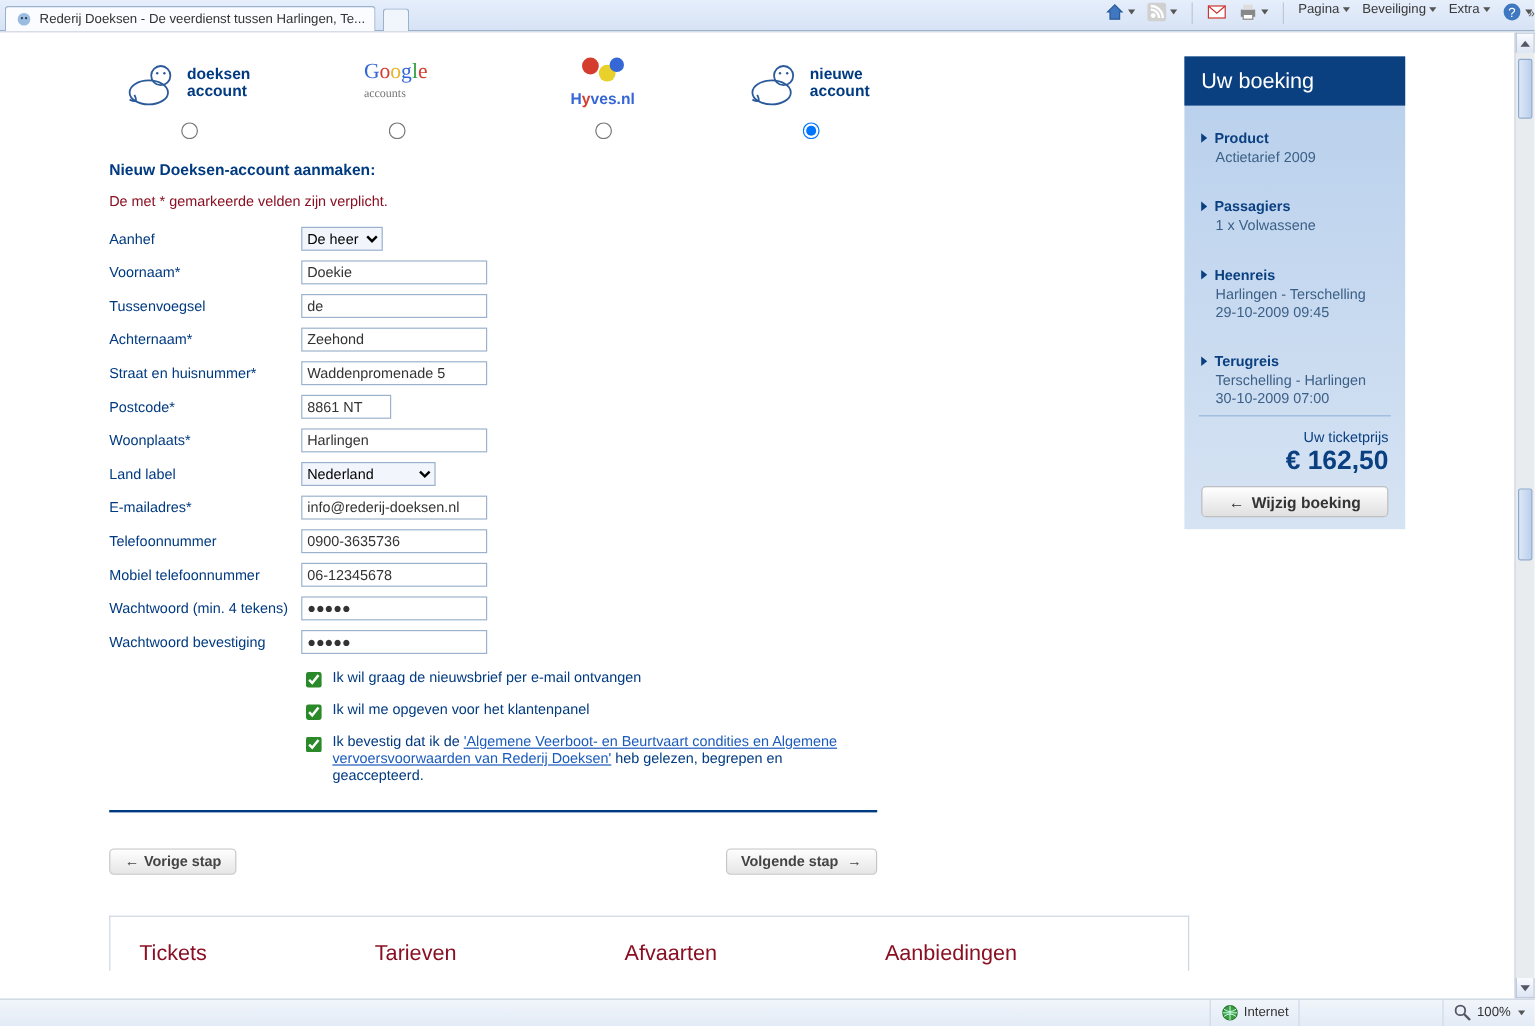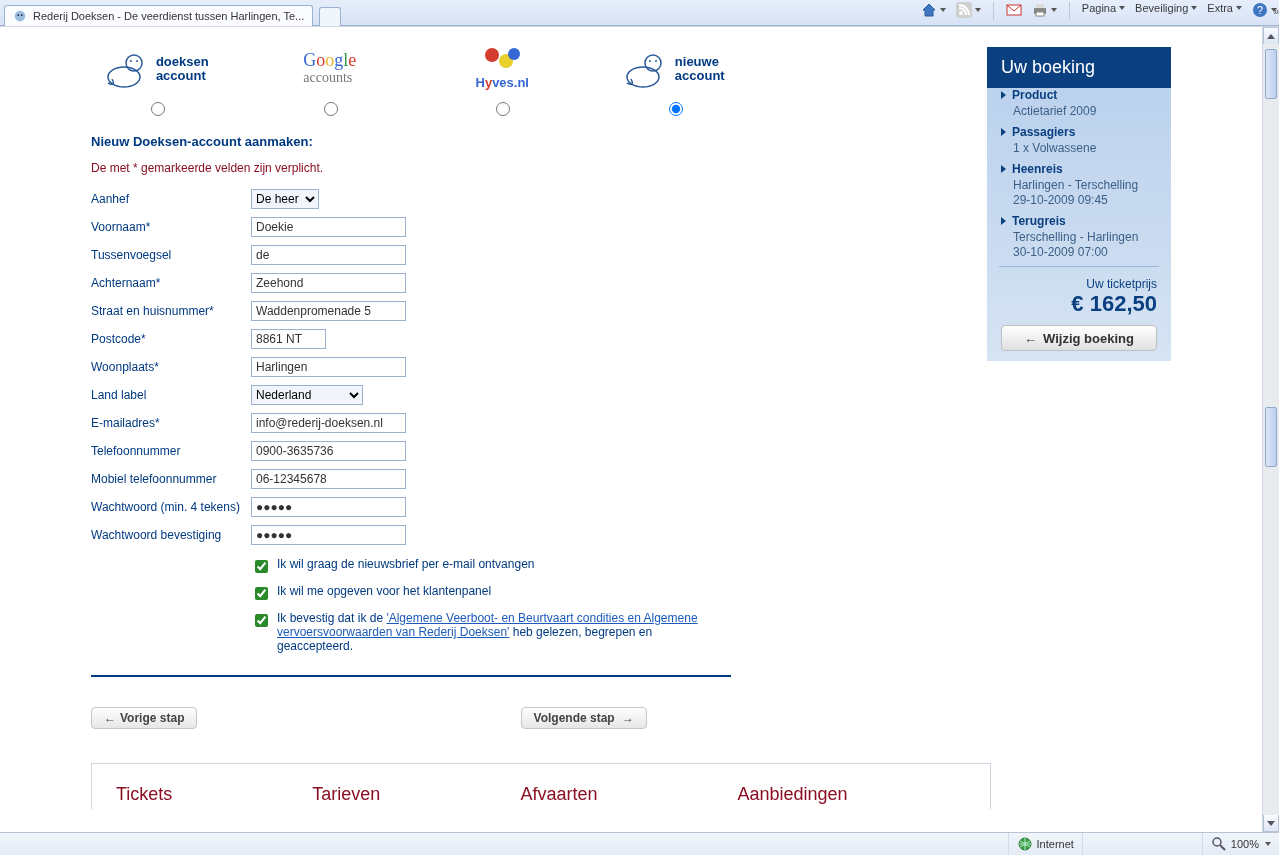--- a/index.html
+++ b/index.html
@@ -53,29 +53,29 @@
   .finput input.w-xs { width:75px;}
   .finput input.w-med { width:155px;}
   .finput select { border:1px solid #9bb2ce; height:20px; font-size:12px; background:#f2f6fc;}
   .finput select.sal{ width:68px;}
   .finput select.country{ width:112px;}
   .checks { margin-top:12px;}
   .checks .crow { display:flex; align-items:flex-start; gap:6px; margin:8px 0 4px 0; color:#003a80; font-size:12px;}
   .checks .crow label{ color:#003a80;}
   .checks a { color:#1b5bbb; text-decoration:underline;}
   hr.div { border:none; border-top:2px solid #003a80; margin:22px 0 30px 0; width:640px;}
-  .nav-buttons { display:flex; justify-content:space-between; width:556px; margin-top:10px;}
+  .nav-buttons { display:flex; justify-content:space-between; width:640px; margin-top:10px;}
   .btn { display:inline-flex; align-items:center; gap:6px; height:22px; padding:0 12px; font-size:12px; font-weight:bold; color:#444;
          background:linear-gradient(#fefefe,#e6e6e6); border:1px solid #c6c6c6; border-radius:4px; cursor:pointer;}
   .btn .arr-l::before{content:"←"; font-weight:normal; margin-right:4px;}
   .btn .arr-r::after{content:" →"; font-weight:normal; margin-left:4px;}
   
   .booking { background:linear-gradient(#b7cfec,#d6e3f3); border-radius:0; padding-bottom:10px;}
   .booking-head { background:#0a3f80; color:#fff; font-size:18px; padding:10px 14px; font-weight:normal;}
-  .bsec { padding:0 14px 0 14px;}
+  .bsec { padding:20px 14px 0 14px;}
   .bsec .btitle { display:flex; align-items:center; gap:6px; color:#0a3f80; font-weight:bold; font-size:12px;}
   .bsec .btitle .caret{ width:0;height:0;border-top:4px solid transparent;border-bottom:4px solid transparent;border-left:5px solid #0a3f80;}
   .bsec .bval { color:#3b5f86; font-size:12px; margin:2px 0 6px 12px; line-height:15px;}
   .booking .hr { border-top:1px solid #97b7da; margin:6px 12px;}
   .price-lbl { text-align:right; color:#0a3f80; font-size:12px; padding:4px 14px 0 0;}
   .price { text-align:right; color:#0a3f80; font-size:22px; font-weight:bold; padding:0 14px 8px 0;}
   .edit-wrap{ padding:0 14px;}
   .btn-wide { width:100%; height:26px; font-size:13px; font-weight:bold; color:#333;
               background:linear-gradient(#ffffff,#e0e0e0); border:1px solid #bfbfbf; border-radius:4px; display:flex; align-items:center; justify-content:center; gap:6px; cursor:pointer;}
   
@@ -185,21 +185,21 @@
                     <circle cx="25" cy="12" r="1" fill="#2a5a9a"></circle>
                     <circle cx="31" cy="12" r="1" fill="#2a5a9a"></circle>
                     <path d="M2 34 Q10 38 6 30" fill="none" stroke="#2a5a9a" stroke-width="1.5"></path>
                   </svg>
               <div class="lbl">doeksen<br>account</div>
             </div>
           </div>
           <div class="acct">
             <div class="logowrap">
               <div style="font-family:Liberation Serif, serif;font-size:18px;line-height:16px;">
-                <span style="color:#3667d6">G</span><span style="color:#d43c2e">o</span><span style="color:#e7b62a">o</span><span style="color:#3667d6">g</span><span style="color:#2f9e44">l</span><span style="color:#d43c2e">e</span><br><span style="color:#777;font-size:14px">accounts</span>
+                <span style="color:#3667d6">G</span><span style="color:#d43c2e">o</span><span style="color:#e7b62a">o</span><span style="color:#3667d6">g</span><span style="color:#2f9e44">l</span><span style="color:#d43c2e">e</span><br><span style="color:#777;font-size:10px">accounts</span>
               </div>
             </div>
           </div>
           <div class="acct">
             <div class="logowrap" style="flex-direction:column">
               <svg width="40" height="22">
                     <circle cx="10" cy="8" r="7" fill="#d43c2e"></circle>
                     <circle cx="24" cy="14" r="7" fill="#e7d12a"></circle>
                     <circle cx="32" cy="7" r="6" fill="#3667d6"></circle>
                   </svg>

